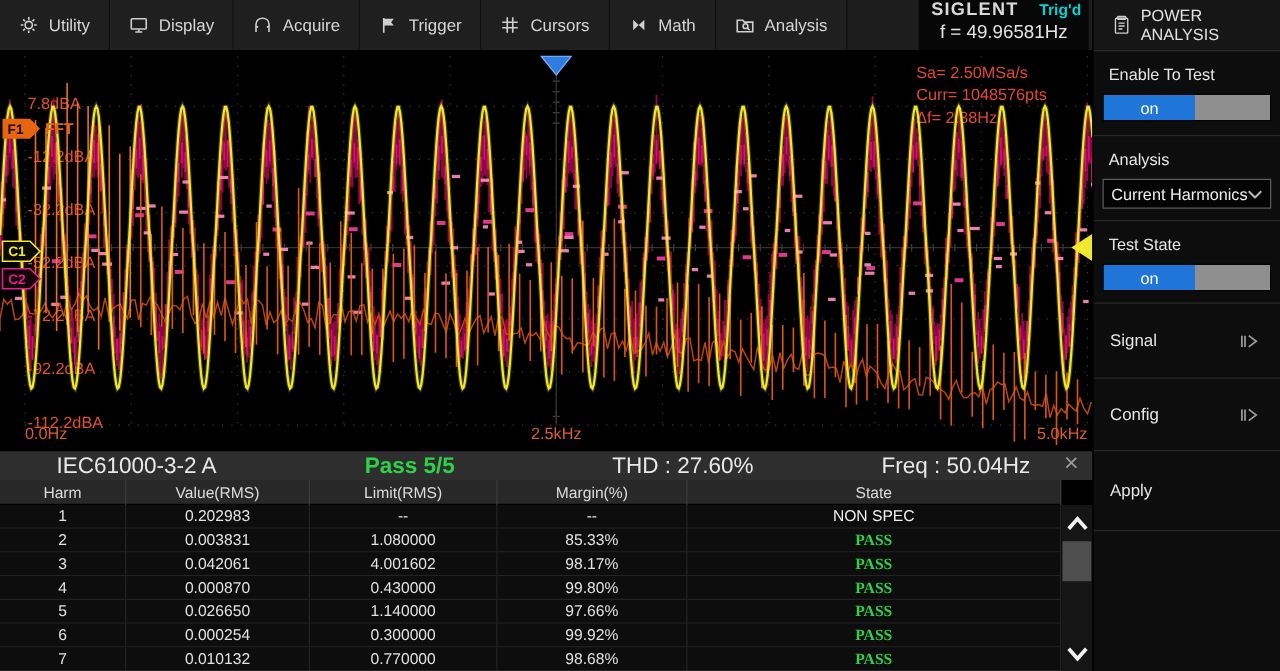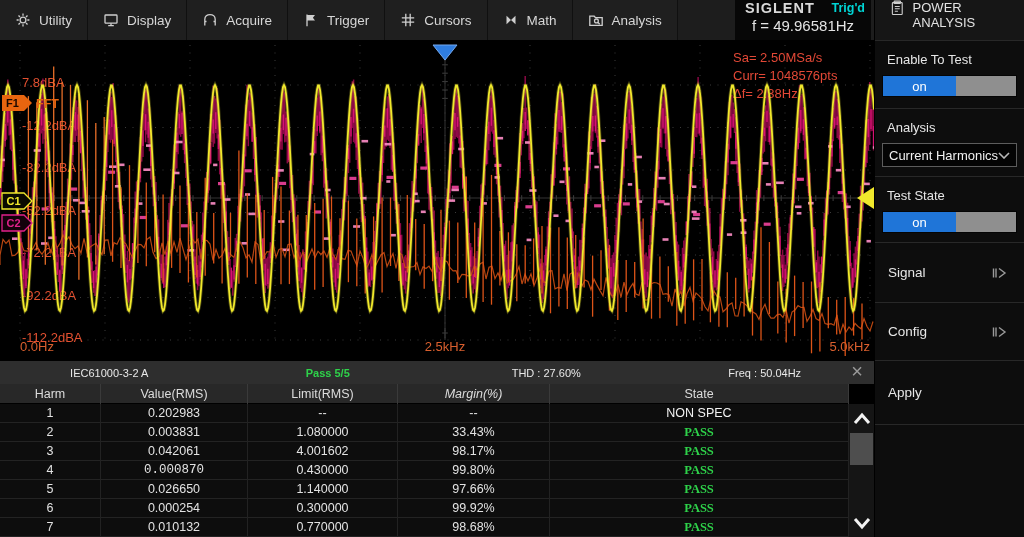--- a/index.html
+++ b/index.html
@@ -20,21 +20,21 @@
   .freq-readout{color:#e3e3e3;font-size:15px;text-align:center;margin-top:1px;}
 
   
   .wave-wrap{position:absolute;left:0;top:40px;width:874px;height:318px;background:#000;}
   #wave-svg{display:block;width:874px;height:318px;}
   #wave-svg text{font-family:"Liberation Sans",sans-serif;}
 
   
   .statusbar{position:absolute;left:0;top:361px;width:874px;height:23px;background:#2e2e2e;
     display:flex;align-items:center;}
-  .statusbar .cell{flex:1;text-align:center;font-size:11px;color:#e8e8e8;}
+  .statusbar .cell{flex:1;text-align:center;font-size:18px;color:#e8e8e8;}
   .statusbar .pass{color:#2ed24a;font-weight:bold;}
   .close-btn{position:absolute;right:5px;top:0;width:24px;height:23px;color:#9a9a9a;
     font-size:20px;line-height:21px;text-align:center;cursor:default;}
 
   
   .thead{position:absolute;left:0;top:384px;width:849px;height:20px;background:#282828;display:flex;
     border-bottom:1px solid #000;}
   .thead .hcell{height:20px;line-height:20px;text-align:center;color:#dcdcdc;font-size:12.5px;
     border-right:1px solid #3a3a3a;}
   .tbody{position:absolute;left:0;top:404px;width:849px;height:133px;background:#0d0d0d;}
@@ -48,21 +48,21 @@
   .scrollbar{position:absolute;left:849px;top:404px;width:25px;height:133px;background:#151515;}
   .sb-btn{position:absolute;left:0;width:25px;height:28px;display:flex;align-items:center;justify-content:center;}
   .sb-btn svg{width:20px;height:13px;stroke:#f2f2f2;stroke-width:3;fill:none;}
   .sb-up{top:0;}
   .sb-down{bottom:0;}
   .sb-thumb{position:absolute;left:1px;top:29px;width:23px;height:32px;background:#4e4e4e;}
 
   
   .sidebar{position:absolute;left:874px;top:0;width:150px;height:537px;background:#0d0d0d;
     display:flex;flex-direction:column;border-left:1px solid #000;}
-  .sb-header{height:40px;background:#161616;display:flex;gap:8px;padding-left:15px;
+  .sb-header{height:40px;background:#161616;display:flex;align-items:center;gap:8px;padding-left:15px;
     color:#e3e3e3;font-size:13px;}
   .sb-header svg{width:15px;height:16px;stroke:#cfcfcf;fill:none;stroke-width:1.2;}
   .sb-sec{border-top:1px solid #282828;padding:11px 7px 0 7px;}
   .sb-label{color:#e6e6e6;font-size:13px;padding-left:5px;margin-bottom:8px;}
   .toggle{height:22px;display:flex;margin:0 0 9px 0;border:1px solid #050505;}
   .tg-on{width:55%;background:#1f75d8;color:#fff;font-size:13px;text-align:center;line-height:21px;}
   .tg-off{flex:1;background:#8f8f8f;}
   .dropdown{height:24px;background:#040404;border:1px solid #5c5c5c;display:flex;align-items:center;
     justify-content:space-between;padding:0 6px;margin-bottom:9px;color:#f0f0f0;font-size:13px;white-space:nowrap;}
   .dropdown svg{width:12px;height:7px;stroke:#b8b8b8;stroke-width:1.6;fill:none;flex:0 0 12px;}
@@ -1427,48 +1427,48 @@
   <span class="cell pass">Pass 5/5</span>
   <span class="cell">THD : 27.60%</span>
   <span class="cell">Freq : 50.04Hz</span>
   <span class="close-btn">×</span>
 </div>
 
 <div class="thead" id="thead">
     <div class="hcell" style="width: 101px;">Harm</div>
     <div class="hcell" style="width: 147px;">Value(RMS)</div>
     <div class="hcell" style="width: 150px;">Limit(RMS)</div>
-    <div class="hcell" style="width: 152px; font-style: italic;">Margin(%)</div>
+    <div class="hcell" style="width: 152px;">Margin(%)</div>
     <div class="hcell" style="width: 299px;">State</div>
   </div>
 <div class="tbody" id="tbody">
     <div class="trow">
       <div class="tcell" style="width: 101px;">1</div>
       <div class="tcell" style="width: 147px;">0.202983</div>
       <div class="tcell" style="width: 150px;">--</div>
       <div class="tcell" style="width: 152px;">--</div>
       <div class="tcell st-nonspec" style="width: 299px;">NON SPEC</div>
     </div>
     <div class="trow">
       <div class="tcell" style="width: 101px;">2</div>
       <div class="tcell" style="width: 147px;">0.003831</div>
       <div class="tcell" style="width: 150px;">1.080000</div>
-      <div class="tcell" style="width: 152px;">33.43%</div>
+      <div class="tcell" style="width: 152px;">85.33%</div>
       <div class="tcell st-pass" style="width: 299px;">PASS</div>
     </div>
     <div class="trow">
       <div class="tcell" style="width: 101px;">3</div>
       <div class="tcell" style="width: 147px;">0.042061</div>
       <div class="tcell" style="width: 150px;">4.001602</div>
       <div class="tcell" style="width: 152px;">98.17%</div>
       <div class="tcell st-pass" style="width: 299px;">PASS</div>
     </div>
     <div class="trow">
       <div class="tcell" style="width: 101px;">4</div>
-      <div class="tcell" style="width: 147px; font-family: Liberation Mono, monospace;">0.000870</div>
+      <div class="tcell" style="width: 147px;">0.000870</div>
       <div class="tcell" style="width: 150px; text-align: center;">0.430000</div>
       <div class="tcell" style="width: 152px;">99.80%</div>
       <div class="tcell st-pass" style="width: 299px;">PASS</div>
     </div>
     <div class="trow">
       <div class="tcell" style="width: 101px;">5</div>
       <div class="tcell" style="width: 147px;">0.026650</div>
       <div class="tcell" style="width: 150px;">1.140000</div>
       <div class="tcell" style="width: 152px;">97.66%</div>
       <div class="tcell st-pass" style="width: 299px;">PASS</div>

